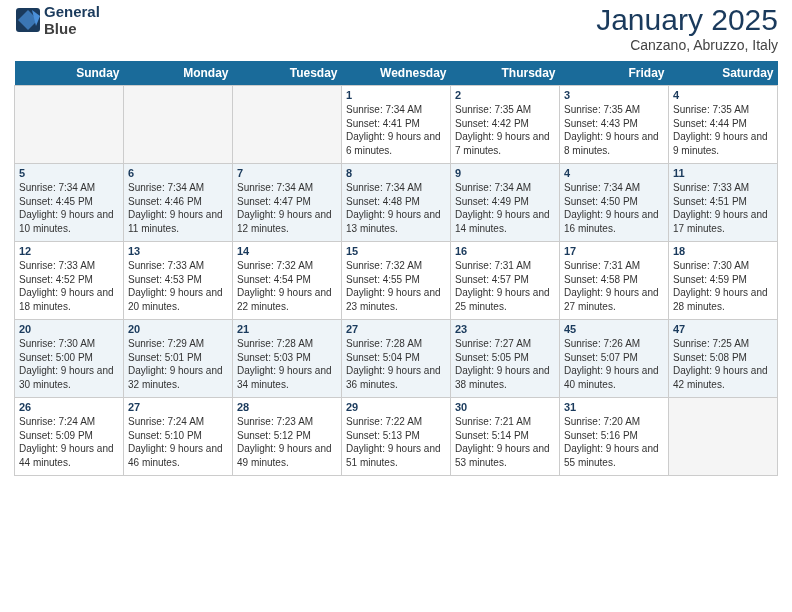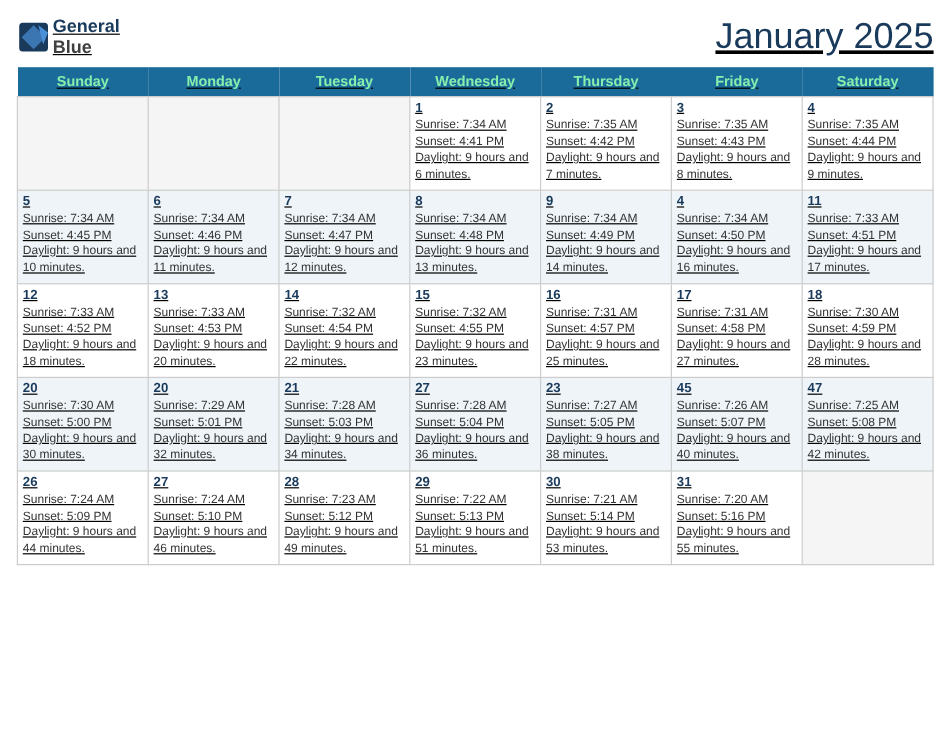--- a/index.html
+++ b/index.html
@@ -5,22 +5,21 @@
     * { margin: 0; padding: 0; box-sizing: border-box; }
     body {
       font-family: Arial, sans-serif;
       background: #fff;
       width: 792px;
       height: 612px;
       overflow: hidden;
     }
     .container {
       width: 792px;
-      padding: 14px 14px;
-      text-decoration: underline;
+      padding: 3px 14px;
     }
     .header {
       display: flex;
       justify-content: space-between;
       align-items: flex-start;
       margin-bottom: 8px;
     }
     .logo {
       display: flex;
       align-items: center;
@@ -43,25 +42,25 @@
       font-size: 14px;
       color: #444;
     }
     table {
       width: 100%;
       border-collapse: collapse;
       table-layout: fixed;
     }
     .day-header {
       background: #1a6b9a;
-      color: #86efac;
+      color: #ffffff;
       font-size: 12px;
       font-weight: bold;
       padding: 5px 4px;
-      text-align: center;
+      text-align: right;
     }
     td {
       border: 1px solid #ccc;
       vertical-align: top;
       padding: 3px 4px;
       font-size: 9.5px;
       color: #333;
       height: 78px;
       background: #fff;
     }
@@ -94,20 +93,21 @@
         <polygon points="14,4 24,14 14,24 4,14" fill="#4a90d9" opacity="0.7"></polygon>
         <polygon points="18,4 26,10 22,20" fill="#4a90d9"></polygon>
       </svg>
       <div>
         <div style="font-size:15px;font-weight:bold;color:#1a3a5c;">General</div>
         <div style="font-size:15px;font-weight:bold;color:#404040;">Blue</div>
       </div>
     </div>
     <div class="title-block">
       <div class="month-title">January 2025</div>
+      <div class="subtitle">Canzano, Abruzzo, Italy</div>
     </div>
   </div>
 
   <table>
     <thead>
       <tr>
       <th class="day-header">Sunday</th>
           <th class="day-header">Monday</th>
           <th class="day-header">Tuesday</th>
           <th class="day-header">Wednesday</th>

